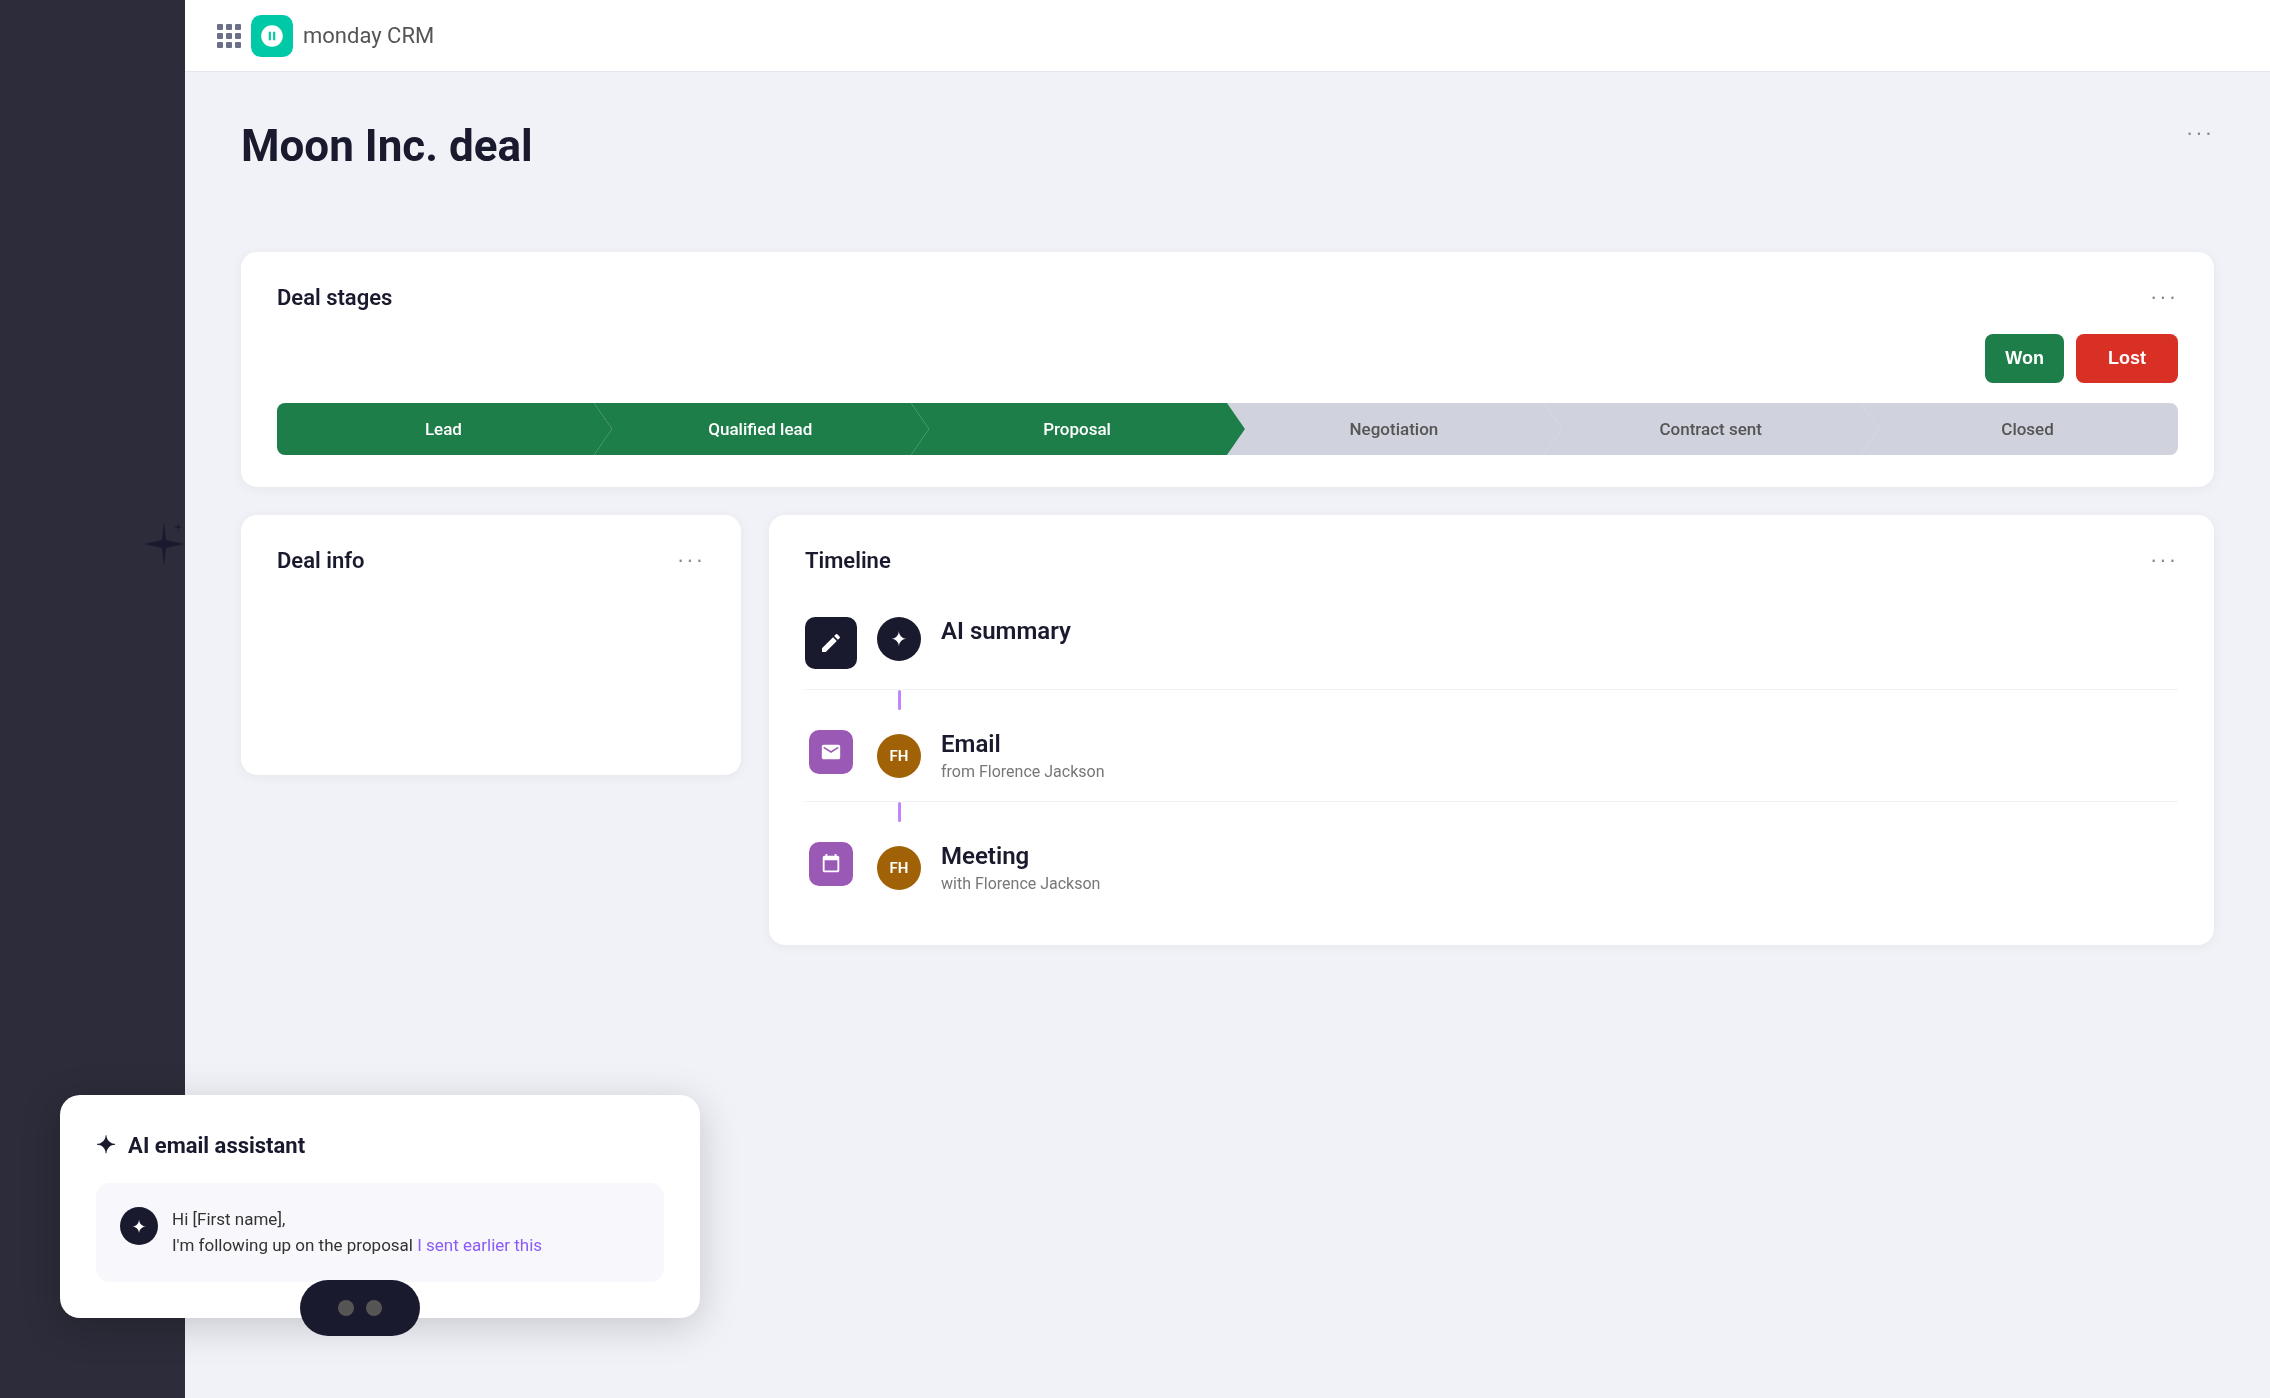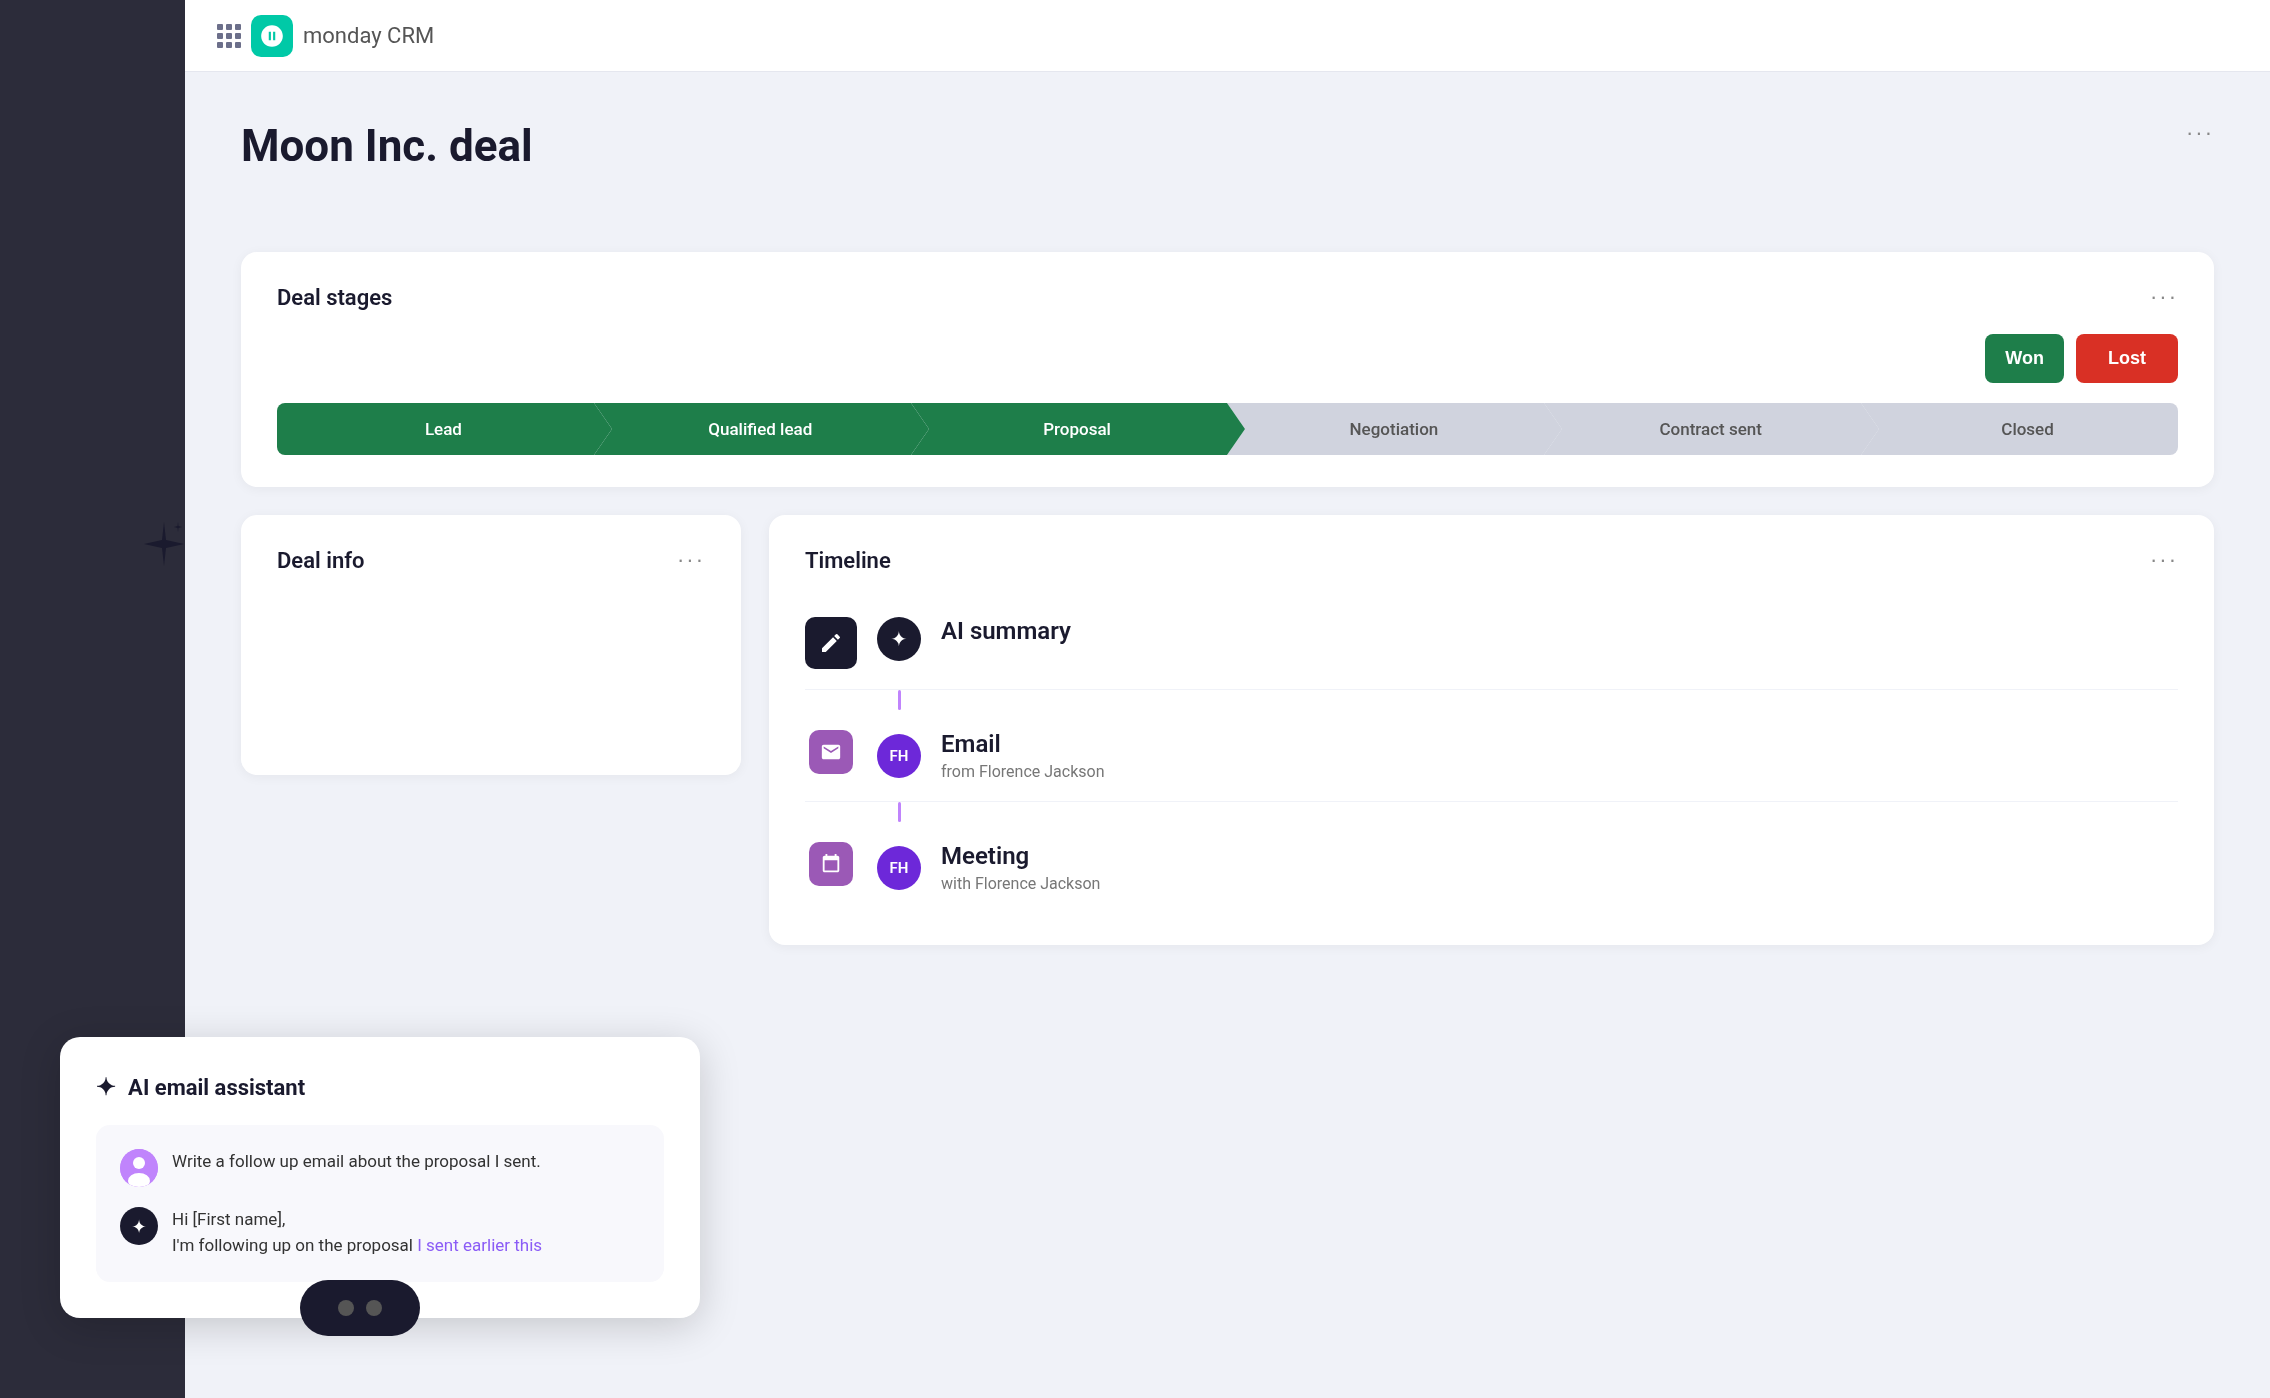--- a/index.html
+++ b/index.html
@@ -271,21 +271,21 @@
     }
 
     .timeline-item:last-child {
       border-bottom: none;
     }
 
     .timeline-avatar {
       width: 44px;
       height: 44px;
       border-radius: 50%;
-      background: #6d28d9;
+      background: #a16207;
       display: flex;
       align-items: center;
       justify-content: center;
       color: white;
       font-size: 15px;
       font-weight: 600;
       flex-shrink: 0;
       margin-top: 4px;
     }
 
@@ -623,32 +623,20 @@
 </div>
 
 <div class="ai-popup">
   <div class="ai-popup-title">
     <span class="sparkle">✦</span>
     <span>AI email assistant</span>
   </div>
 
   <div class="chat-box">
 
-    <div class="chat-message">
-      <div class="chat-avatar">
-        <svg width="38" height="38" viewBox="0 0 38 38">
-          <circle cx="19" cy="19" r="19" fill="#c084fc"></circle>
-          <circle cx="19" cy="14" r="6" fill="white"></circle>
-          <ellipse cx="19" cy="32" rx="11" ry="8" fill="white"></ellipse>
-        </svg>
-      </div>
-      <div class="chat-text">
-        <span>Write a follow up email about the proposal I sent.</span>
-      </div>
-    </div>
 
     <div class="chat-message">
       <div class="chat-avatar-ai">
         <span style="color:white; font-size:18px;">✦</span>
       </div>
       <div class="chat-text">
         Hi [First name],<br>
         I'm following up on the proposal <span class="highlight">I sent earlier this</span>
       </div>
     </div>

